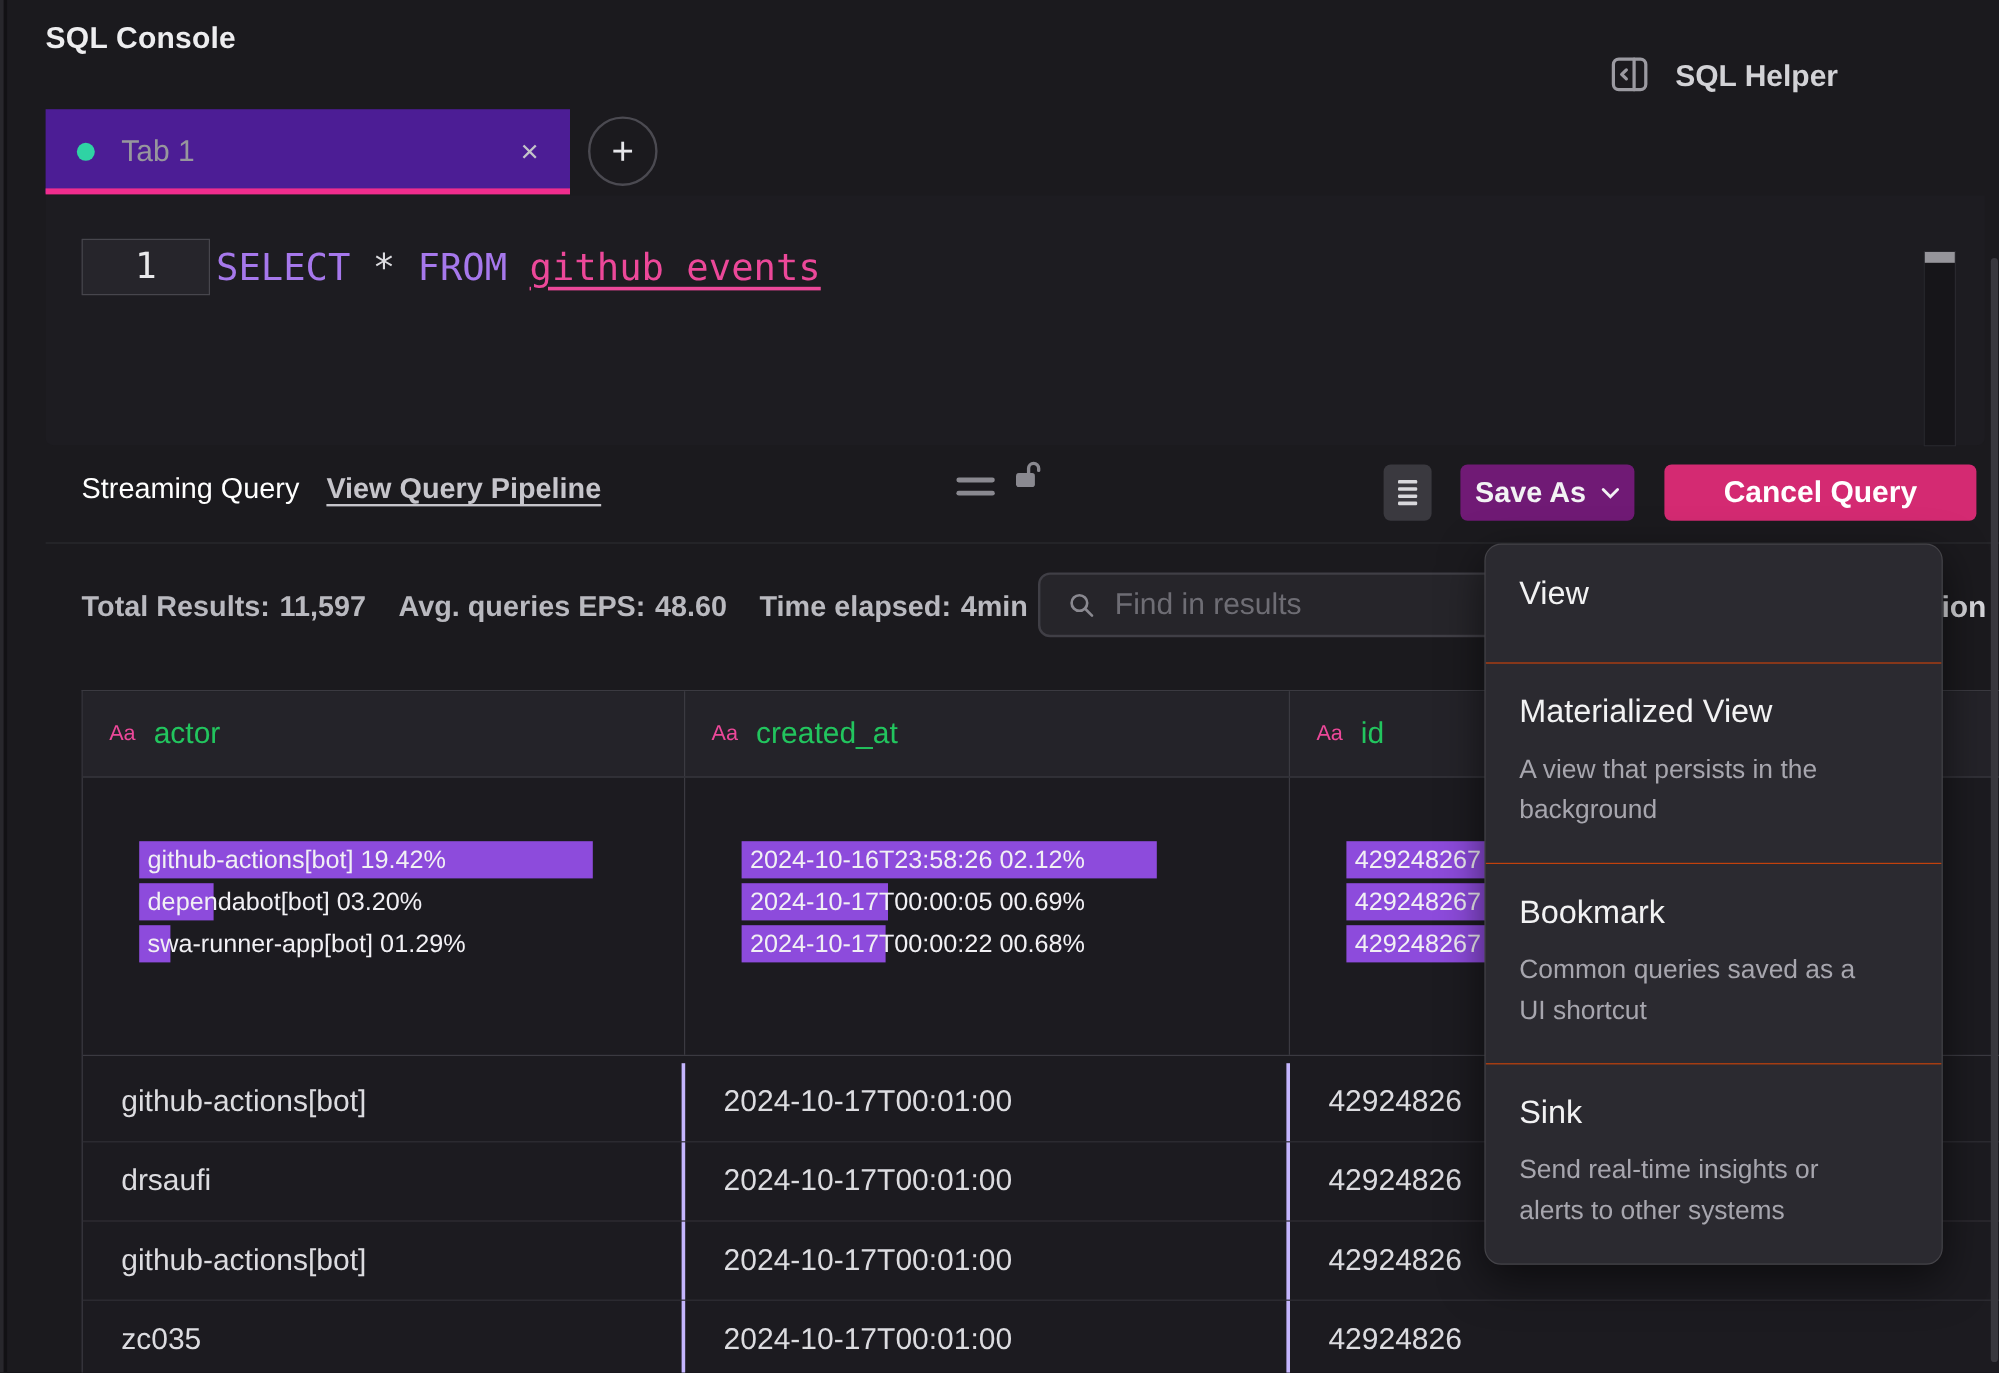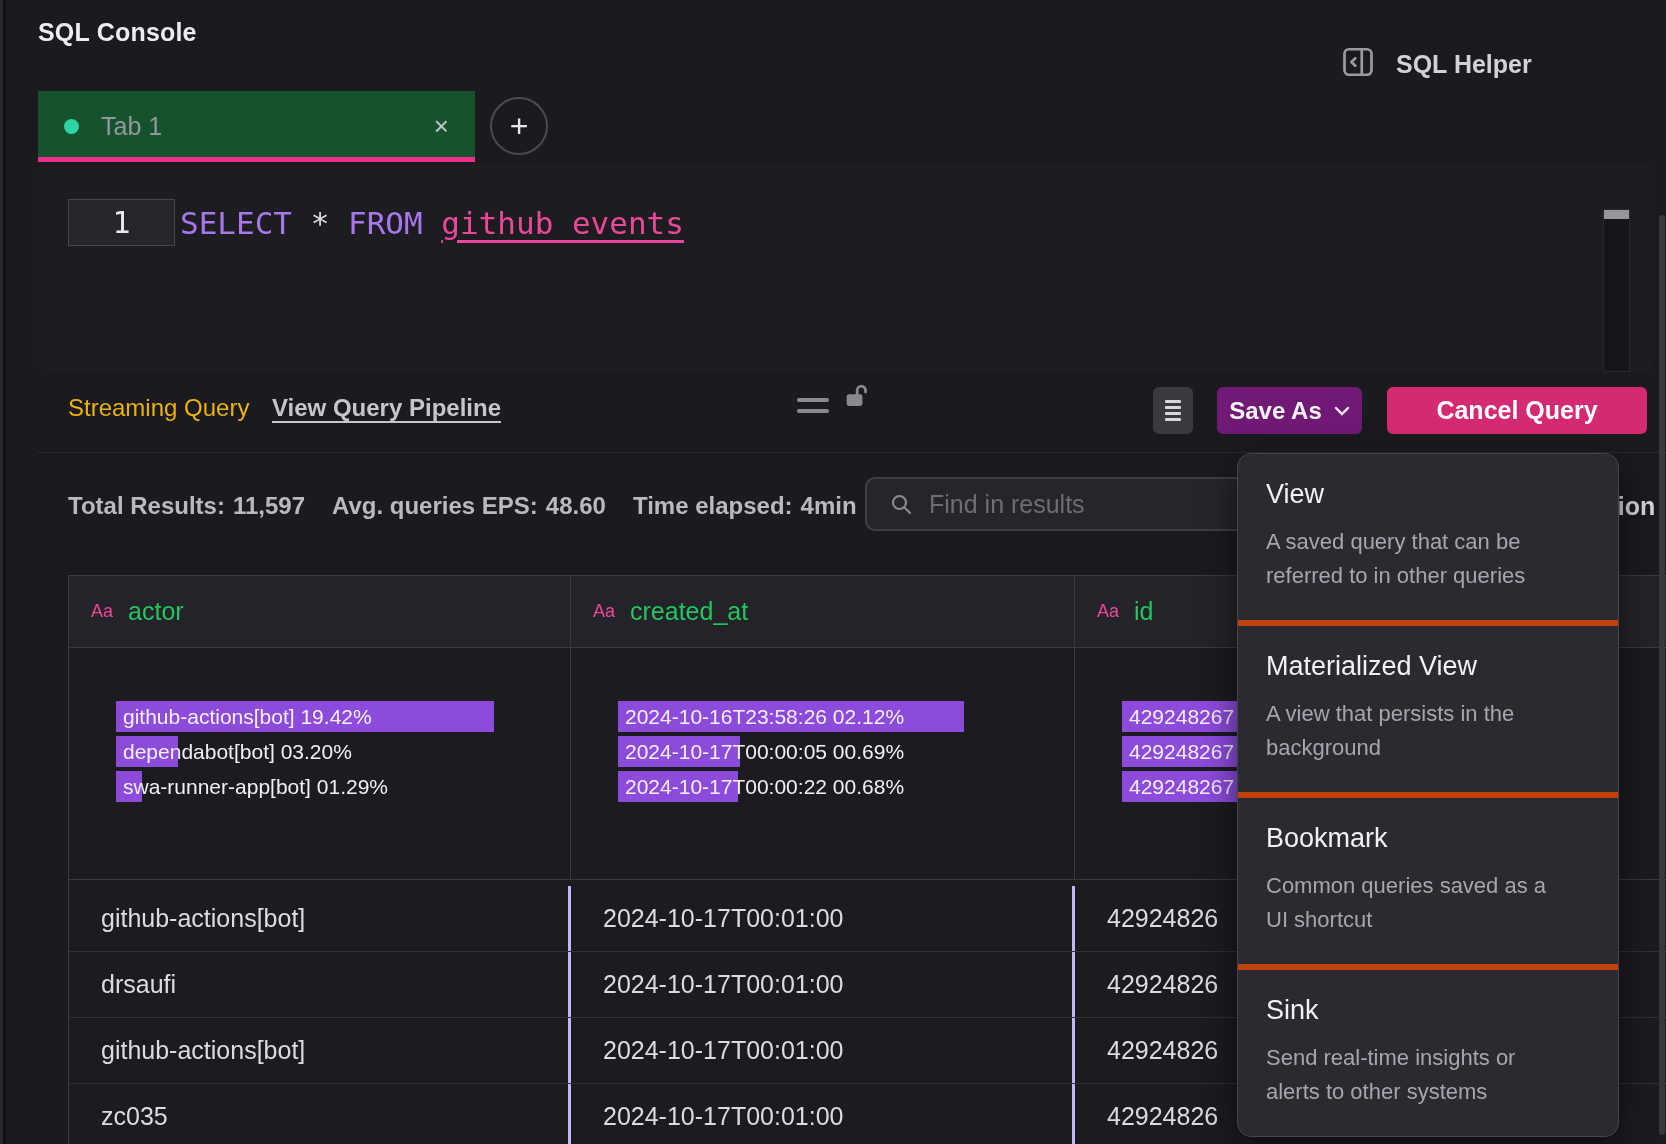--- a/index.html
+++ b/index.html
@@ -9,21 +9,21 @@
     background:#1b1a1e; font-family:"Liberation Sans", sans-serif; color:#dcdce0;
   }
   .left-sliver { position:absolute; left:0; top:0; width:6px; height:1144px; background:#28272c; border-right:3px solid #121114; }
 
   
   .page-title { position:absolute; left:38px; top:18px; font-size:25px; font-weight:700; color:#ededef; letter-spacing:.2px; }
   .sql-helper { position:absolute; left:1340px; top:44px; display:flex; align-items:center; gap:20px; cursor:pointer; }
   .sql-helper-label { font-size:25px; font-weight:600; color:#d2d2d6; }
 
   
-  .tab { position:absolute; left:38px; top:91px; width:437px; height:70px; background:#14532d; display:flex; align-items:center; cursor:pointer; }
+  .tab { position:absolute; left:38px; top:91px; width:437px; height:70px; background:#4c1d95; display:flex; align-items:center; cursor:pointer; }
   .tab-dot { width:15px; height:15px; border-radius:50%; background:#2fd3a4; margin-left:26px; }
   .tab-label { font-size:25px; color:#97969d; margin-left:22px; flex:1; }
   .tab-close { font-size:26px; color:#c4c4c9; margin-right:26px; line-height:1; }
   .tab-underline { position:absolute; left:38px; top:157px; width:437px; height:5px; background:#f02d8e; }
   .add-tab { position:absolute; left:490px; top:97px; width:58px; height:58px; border:2px solid #4b4a51; border-radius:50%;
              display:flex; align-items:center; justify-content:center; font-size:32px; font-weight:300; color:#e6e6ea; cursor:pointer; }
 
   
   .editor { position:absolute; left:38px; top:163px; width:1616px; height:208px; background:#1d1c21; border-radius:0 0 6px 6px; }
   .gutter-box { position:absolute; left:30px; top:36px; width:107px; height:47px; background:#26252b; border:1px solid #47464d;
@@ -31,21 +31,21 @@
   .line-no { font-family:"DejaVu Sans Mono", monospace; font-size:30px; color:#e9e9eb; }
   .code-line { position:absolute; left:142px; top:36px; height:47px; display:flex; align-items:center;
                font-family:"DejaVu Sans Mono", monospace; font-size:31px; white-space:pre; }
   .tok-kw { color:#a678ec; }
   .tok-op { color:#dcdce0; }
   .tok-id { color:#ec4899; text-decoration:underline; text-underline-offset:6px; }
   .ed-sb-track { position:absolute; left:1565px; top:46px; width:27px; height:163px; background:#161519; border:1px solid #29282e; }
   .ed-sb-thumb { position:absolute; left:0; top:0; width:25px; height:9px; background:#96959b; }
 
   
-  .lnk-streaming { position:absolute; left:68px; top:394px; font-size:24px; font-weight:500; color:#eab308; cursor:pointer; }
+  .lnk-streaming { position:absolute; left:68px; top:394px; font-size:24px; font-weight:500; color:#ffffff; cursor:pointer; }
   .lnk-pipeline  { position:absolute; left:272px; top:394px; font-size:24px; font-weight:600; color:#c6c5cb; text-decoration:underline; text-underline-offset:5px; cursor:pointer; }
   .eq-icon { position:absolute; left:797px; top:398px; width:32px; }
   .eq-icon div { height:4px; border-radius:2px; background:#8a8990; margin-bottom:7px; }
   .lock-icon { position:absolute; left:842px; top:382px; }
   .btn { position:absolute; top:387px; height:47px; border-radius:6px; display:flex; align-items:center; justify-content:center; cursor:pointer; }
   .btn-filter { left:1153px; width:40px; background:#3a393f; flex-direction:column; gap:3px; }
   .btn-filter div { width:16px; height:3px; background:#d8d8dc; border-radius:1px; }
   .btn-saveas { left:1217px; width:145px; background:#701a75; gap:12px; font-size:24px; font-weight:700; color:#f2f2f4; }
   .btn-cancel { left:1387px; width:260px; background:#d42a72; font-size:25px; font-weight:700; color:#ffffff; }
 
@@ -80,21 +80,21 @@
   .htxt { position:relative; display:inline-block; padding-left:7px; line-height:31px; font-size:21px; color:#f1f0f4; white-space:nowrap; }
   .tgap { height:6px; }
   .tdata { height:66px; border-bottom:1px solid #302f35; }
   .tdata .tcell { display:flex; align-items:center; padding-left:32px; border-right:3px solid #c4b5fd;
                   font-size:25px; color:#dcdce0; white-space:nowrap; overflow:hidden; }
   .tdata .tcell:last-child { border-right:none; }
 
   
   .save-menu { position:absolute; left:1237px; top:453px; width:382px; background:#2b2a30; border:1px solid #454449; border-radius:14px;
                box-shadow:0 12px 36px rgba(0,0,0,.55); z-index:10; overflow:hidden; }
-  .menu-item { padding:25px 28px 27px 28px; border-bottom:6px solid #c2410c; cursor:pointer; }
+  .menu-item { padding:25px 28px 27px 28px; border-bottom:1px solid #c2410c; cursor:pointer; }
   .menu-item:last-child { border-bottom:none; }
   .menu-title { font-size:27px; font-weight:500; color:#f2f2f3; margin-bottom:15px; }
   .menu-desc { font-size:22px; line-height:34px; color:#a7a6ae; max-width:308px; }
 
   .page-scrollbar { position:absolute; left:1659px; top:215px; width:6px; height:920px; background:#39383e; border-radius:3px; }
 </style>
 </head>
 <body>
 
 <div class="screen">
@@ -239,21 +239,20 @@
     <div class="trow tdata">
       <div class="tcell c0">zc035</div>
       <div class="tcell c1">2024-10-17T00:01:00</div>
       <div class="tcell c2">42924826</div>
     </div>
   </div>
 
   <div class="save-menu">
     <div class="menu-item">
       <div class="menu-title">View</div>
-      <div class="menu-desc">A saved query that can be referred to in other queries</div>
     </div>
     <div class="menu-item">
       <div class="menu-title">Materialized View</div>
       <div class="menu-desc">A view that persists in the background</div>
     </div>
     <div class="menu-item">
       <div class="menu-title">Bookmark</div>
       <div class="menu-desc">Common queries saved as a UI shortcut</div>
     </div>
     <div class="menu-item">

